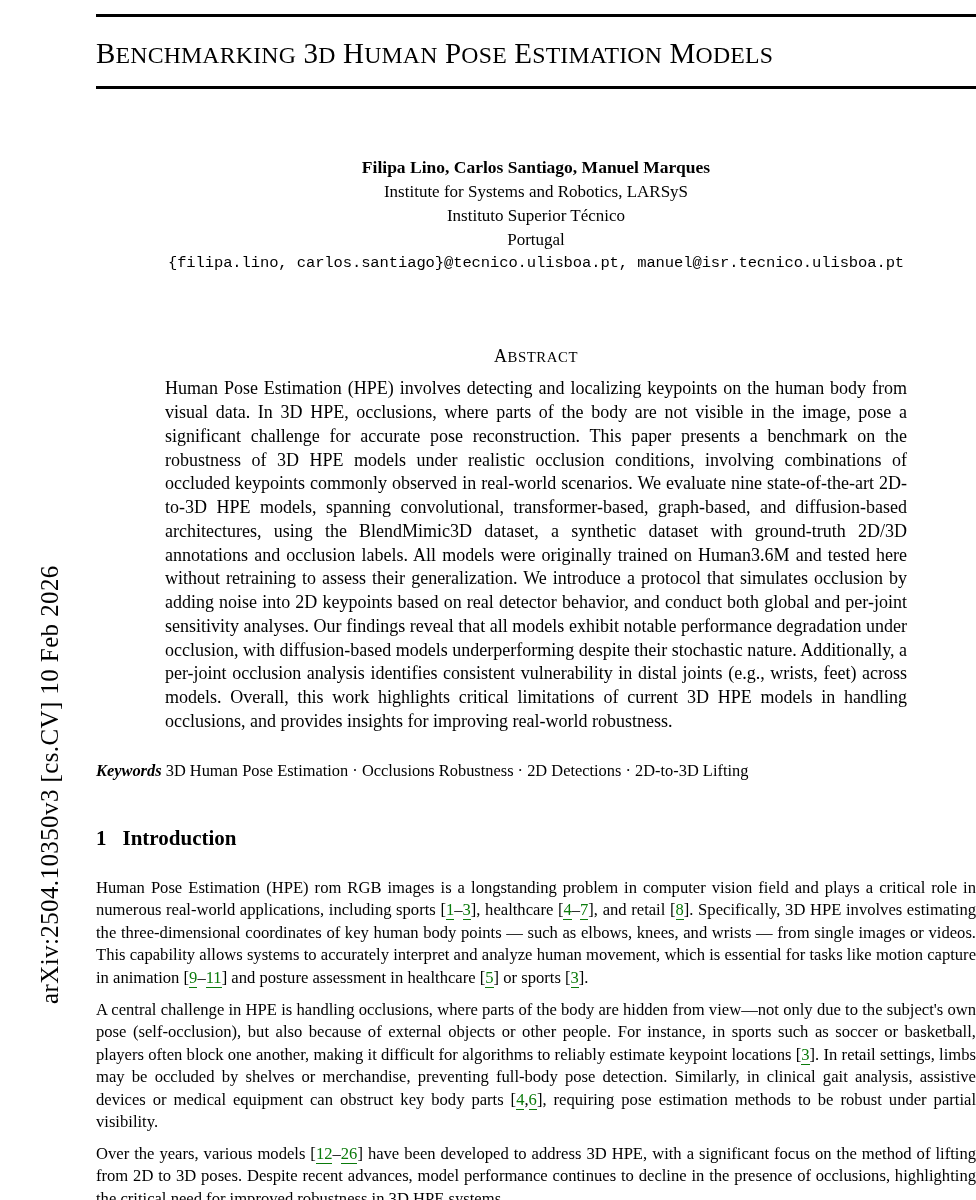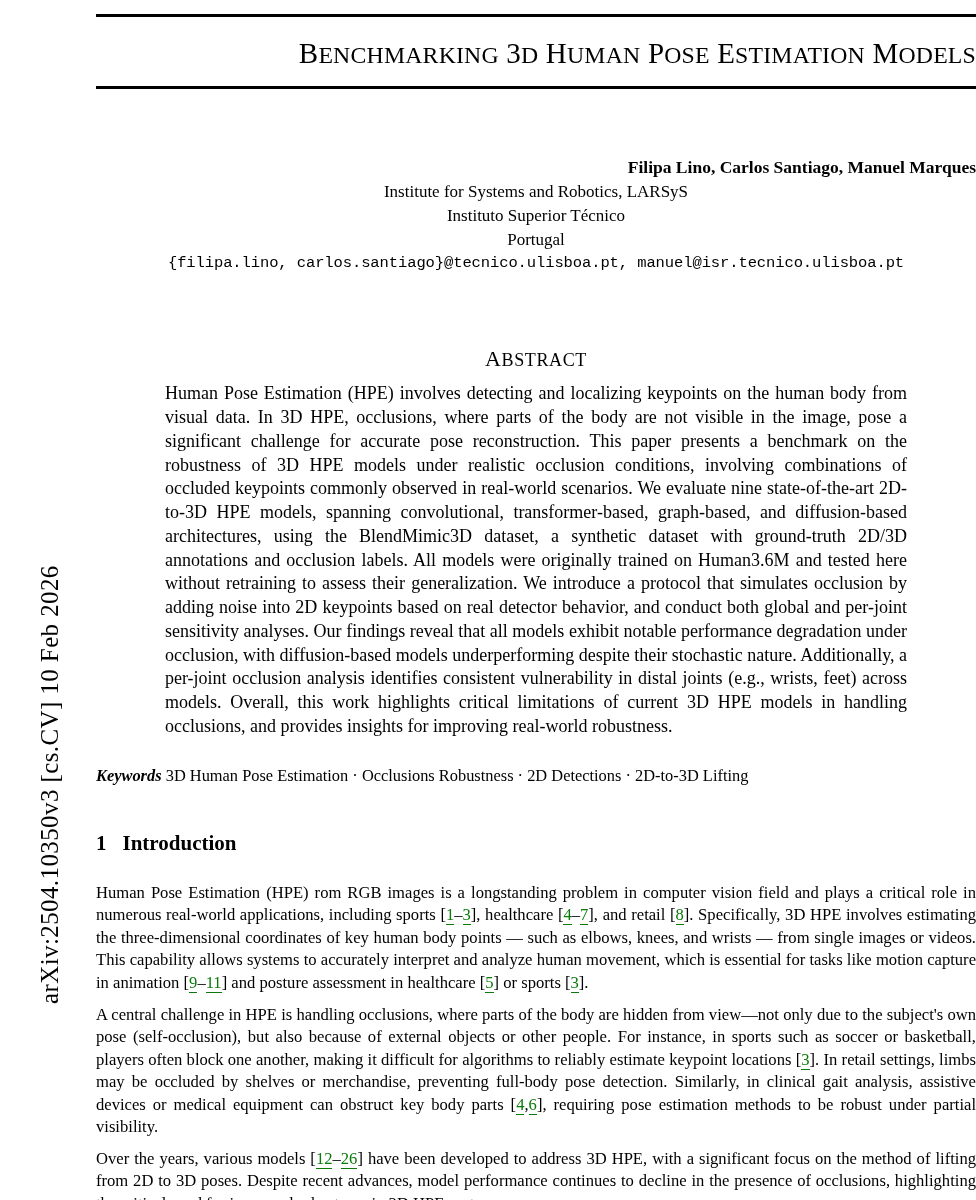--- a/index.html
+++ b/index.html
@@ -51,52 +51,51 @@
 
   .rule {
     height: 3px;
     background: #000;
     margin: 0;
   }
   .rule-top { margin-top: 14px; width: 880px; }
   .rule-bottom { margin-top: 14px; width: 880px; }
 
   .title {
-    text-align: right;
+    text-align: left;
     font-size: 29px;
     line-height: 1.28;
     margin: 18px 0 6px 0;
     font-family: "Liberation Serif", serif;
     letter-spacing: 0.2px;
   }
   .title .sc {
     font-size: 0.82em;
   }
 
   .authors {
     text-align: center;
     margin-top: 66px;
     font-size: 17px;
     line-height: 1.42;
   }
   .authors .names {
     font-weight: bold;
     font-size: 17.5px;
-    text-align: right;
   }
   .authors .mono {
     font-family: "Liberation Mono", monospace;
     font-size: 15.5px;
     letter-spacing: -0.1px;
   }
 
   .abstract-head {
     text-align: center;
     margin-top: 72px;
-    font-size: 22px;
+    font-size: 18px;
     letter-spacing: 0.6px;
   }
   .abstract-head .sc { font-size: 0.82em; }
 
   .abstract-body {
     margin: 10px auto 0 auto;
     width: 742px;
     text-align: justify;
     font-size: 18px;
     line-height: 1.32;

